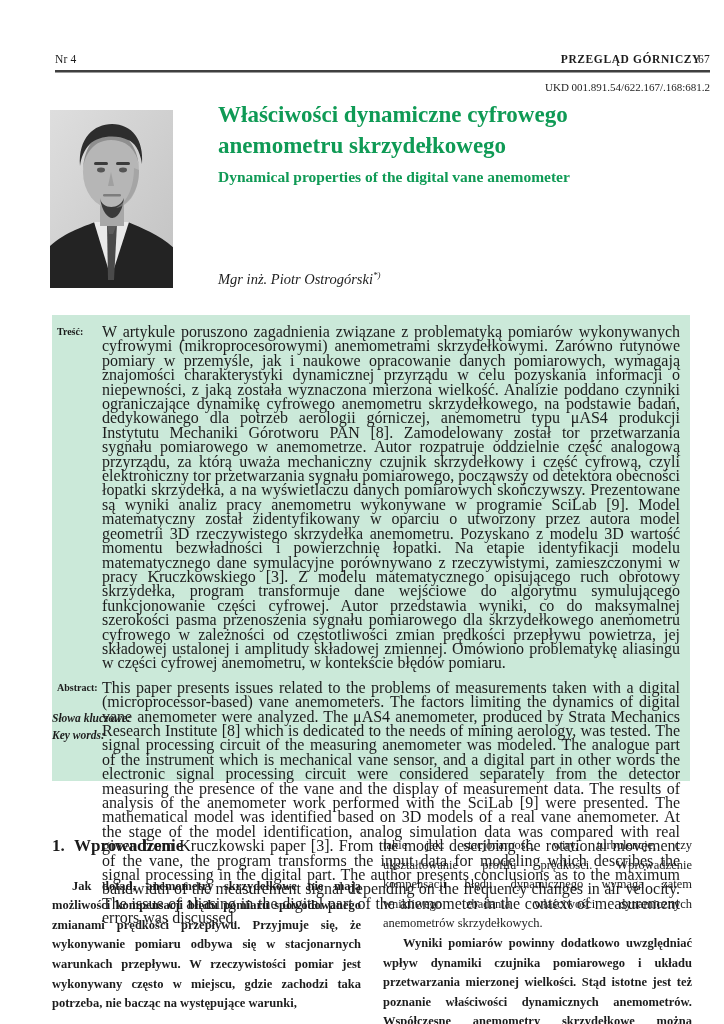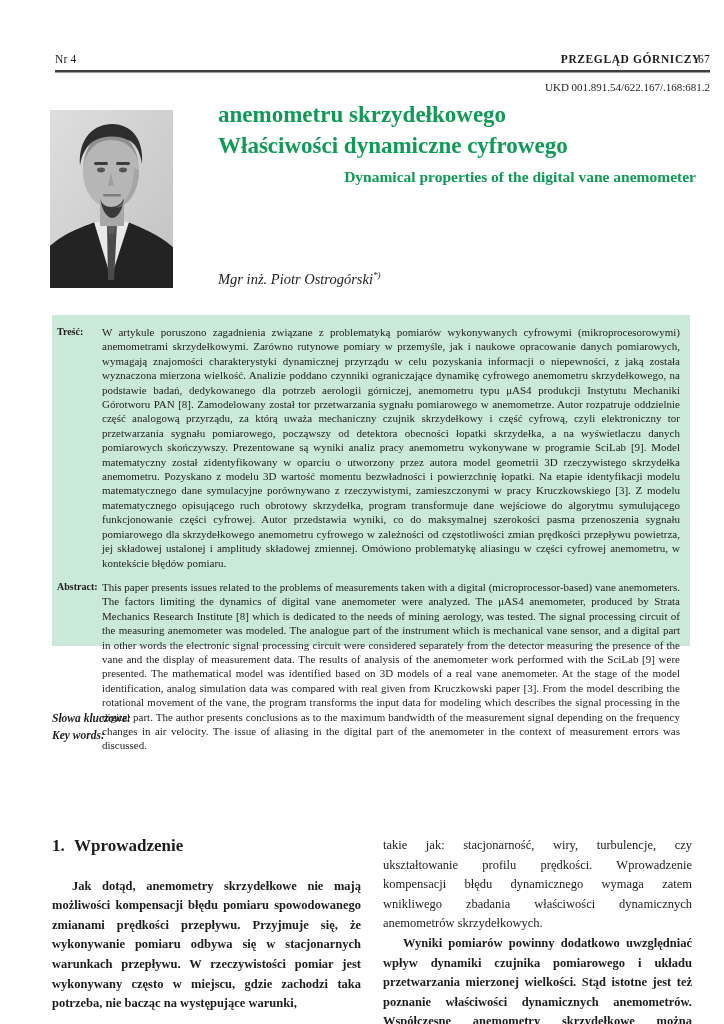--- a/index.html
+++ b/index.html
@@ -30,33 +30,33 @@
   .photo {
     position:absolute; left:50px; top:110px; width:123px; height:178px;
     background:#d8d8d8; overflow:hidden;
   }
   .photo svg { display:block; width:100%; height:100%; }
 
   
   .title-block { position:absolute; left:218px; top:99px; width:478px; }
   .title-line { font-size:23px; font-weight:bold; color:#0f9a55; line-height:31px; }
   .subtitle { position:absolute; left:218px; top:167px; width:478px;
-    font-size:15.5px; font-weight:bold; color:#0f9a55; line-height:20px;text-align:right; }
+    font-size:15.5px; font-weight:bold; color:#0f9a55; line-height:20px; }
   .author-line { position:absolute; left:218px; top:270px; font-style:italic; font-size:14.5px; }
   .author-line sup { font-size:9px; font-style:italic; }
 
   
   .abstract-box {
-    position:absolute; left:52px; top:315px; width:638px; height:331px;
+    position:absolute; left:52px; top:315px; width:638px; height:466px;
     background:#cbe9d9; padding:10px 10px 12px 5px;
   }
   .abs-row { display:flex; margin-bottom:10px; }
   .abs-label { width:45px; flex:0 0 45px; font-weight:bold; font-size:10px;
     line-height:14.4px; text-align:left; }
-  .abs-text { flex:1; font-size:11px; line-height:14.4px; text-align:justify; }
+  .abs-text { flex:1; font-size:16px; line-height:14.4px; text-align:justify; }
 
   
   .keywords { position:absolute; left:52px; top:712px; width:638px; font-size:11.5px; }
   .kw-label { font-weight:bold; font-style:italic; margin-bottom:5px; }
   .kw-text  { font-style:italic; margin-bottom:7px; }
 
   
   .columns {
     position:absolute; left:52px; top:836px; width:640px;
     display:flex; gap:22px;
@@ -112,22 +112,22 @@
       <path d="M61,62 L64,76 L58,76 Z" fill="#a0a0a0"></path>
       <rect x="53" y="84" width="18" height="2.4" rx="1.2" fill="#7d7d7d"></rect>
 
       <path d="M50,88 C52,100 70,100 74,88 C72,104 66,108 62,108 C58,108 52,102 50,88 Z" fill="#3a3a3a"></path>
 
       <path d="M89,60 C89,80 80,96 66,98 C78,92 84,76 84,58 Z" fill="#9a9a9a" opacity="0.6"></path>
     </svg>
   </div>
 
   <div class="title-block">
+    <div class="title-line">Właściwości dynamiczne cyfrowego</div>
     <div class="title-line">anemometru skrzydełkowego</div>
-    <div class="title-line">Właściwości dynamiczne cyfrowego</div>
   </div>
   <div class="subtitle">Dynamical properties of the digital vane anemometer</div>
 
   <div class="author-line">
     <span>Mgr inż. Piotr Ostrogórski</span><sup>*)</sup>
   </div>
 
   <div class="abstract-box">
     <div class="abs-row">
       <div class="abs-label">Treść:</div>

